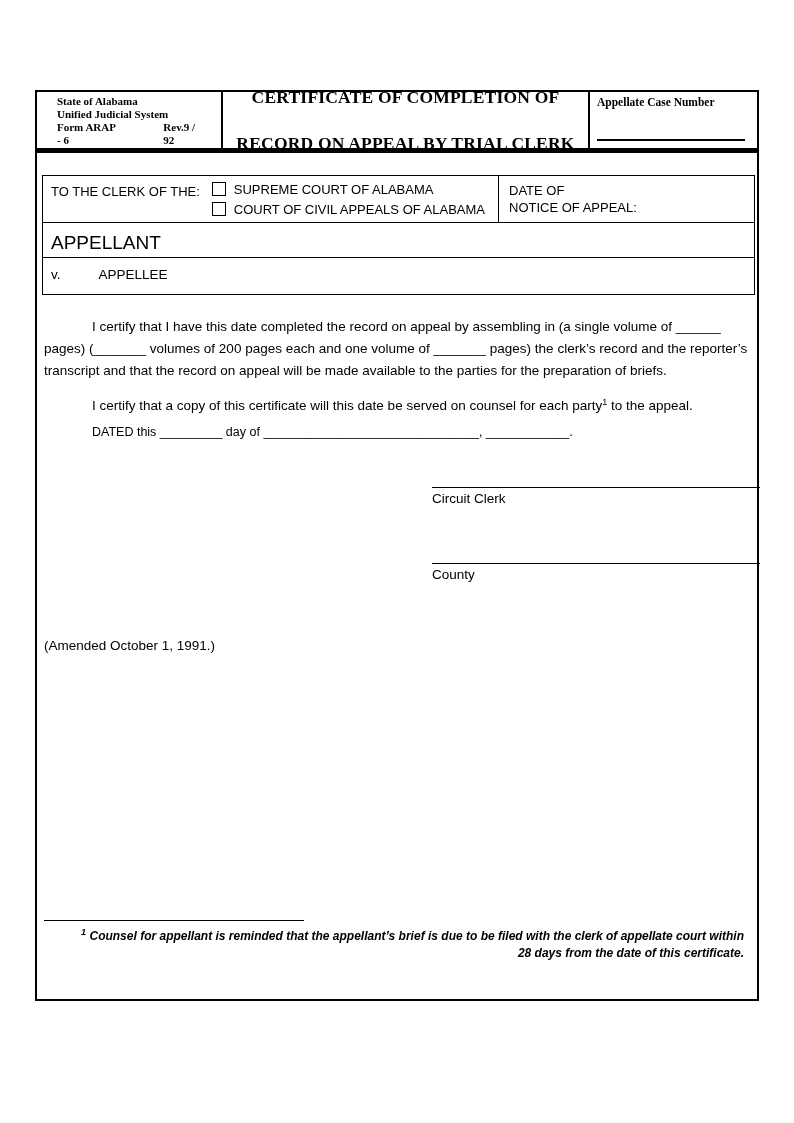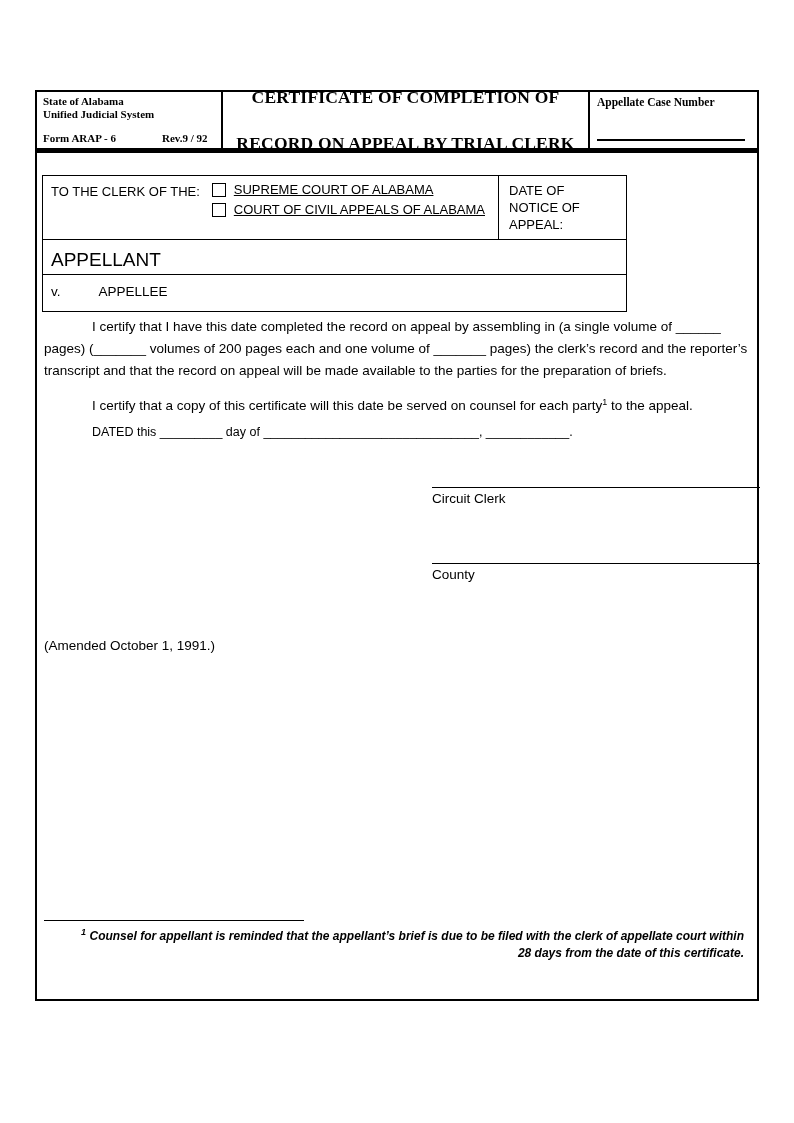--- a/index.html
+++ b/index.html
@@ -14,43 +14,43 @@
     border:2px solid #000; background:#fff;
   }
 
   
   .header {
     position:absolute; top:0; left:0; width:100%; height:61px;
     display:flex; border-bottom:5px solid #000;
     font-family:"Liberation Serif", serif; font-weight:bold;
   }
   .header-left {
-    width:186px; border-right:2px solid #000; padding:3px 6px 3px;
+    width:186px; border-right:2px solid #000; padding:3px 20px 3px;
     font-size:11px; line-height:13px; display:flex; flex-direction:column;
   }
   .form-rev-row { margin-top:auto; display:flex; align-items:flex-start; }
   .form-rev-row .rev { margin-left:46px; }
   .header-center {
     flex:1; border-right:2px solid #000; display:flex; flex-direction:column;
     align-items:center; justify-content:center; font-size:17.5px;
     line-height:22px; text-align:center; letter-spacing:0.2px;gap:24px;
   }
   .header-right { width:167px; padding:4px 7px; font-size:11.5px; position:relative; }
   .case-line { position:absolute; left:7px; width:148px; bottom:7px; border-bottom:2px solid #000; }
 
   
   .court-table {
-    position:absolute; left:5px; top:83px; width:585px;
+    position:absolute; left:5px; top:83px; width:713px;
     border:1px solid #000; font-size:13px;
   }
   .ct-row1 { display:flex; border-bottom:1px solid #000; }
   .ct-row1-left { width:456px; border-right:1px solid #000; padding:6px 8px 5px; display:flex; }
   .to-clerk-label { padding-top:2px; white-space:nowrap; }
   .options { margin-left:12px; }
-  .option { display:flex; align-items:flex-end; margin-bottom:5px;text-decoration:underline; }
+  .option { display:flex; align-items:flex-start; margin-bottom:5px; }
   .option:last-child { margin-bottom:0; }
   .checkbox { width:14px; height:14px; border:1.5px solid #000; margin-right:8px; flex:none; background:#fff; }
   .ct-row1-right { flex:1; padding:6px 10px; line-height:17px; }
   .ct-row2 { border-bottom:1px solid #000; padding:9px 8px 3px; font-size:19px; }
   .ct-row3 { padding:9px 8px 12px; display:flex; font-size:13.5px; }
   .appellee { margin-left:38px; }
 
   
   .body-copy { position:absolute; left:7px; top:224px; width:711px; font-size:13.5px; line-height:22px; }
   .indent { text-indent:48px; }

